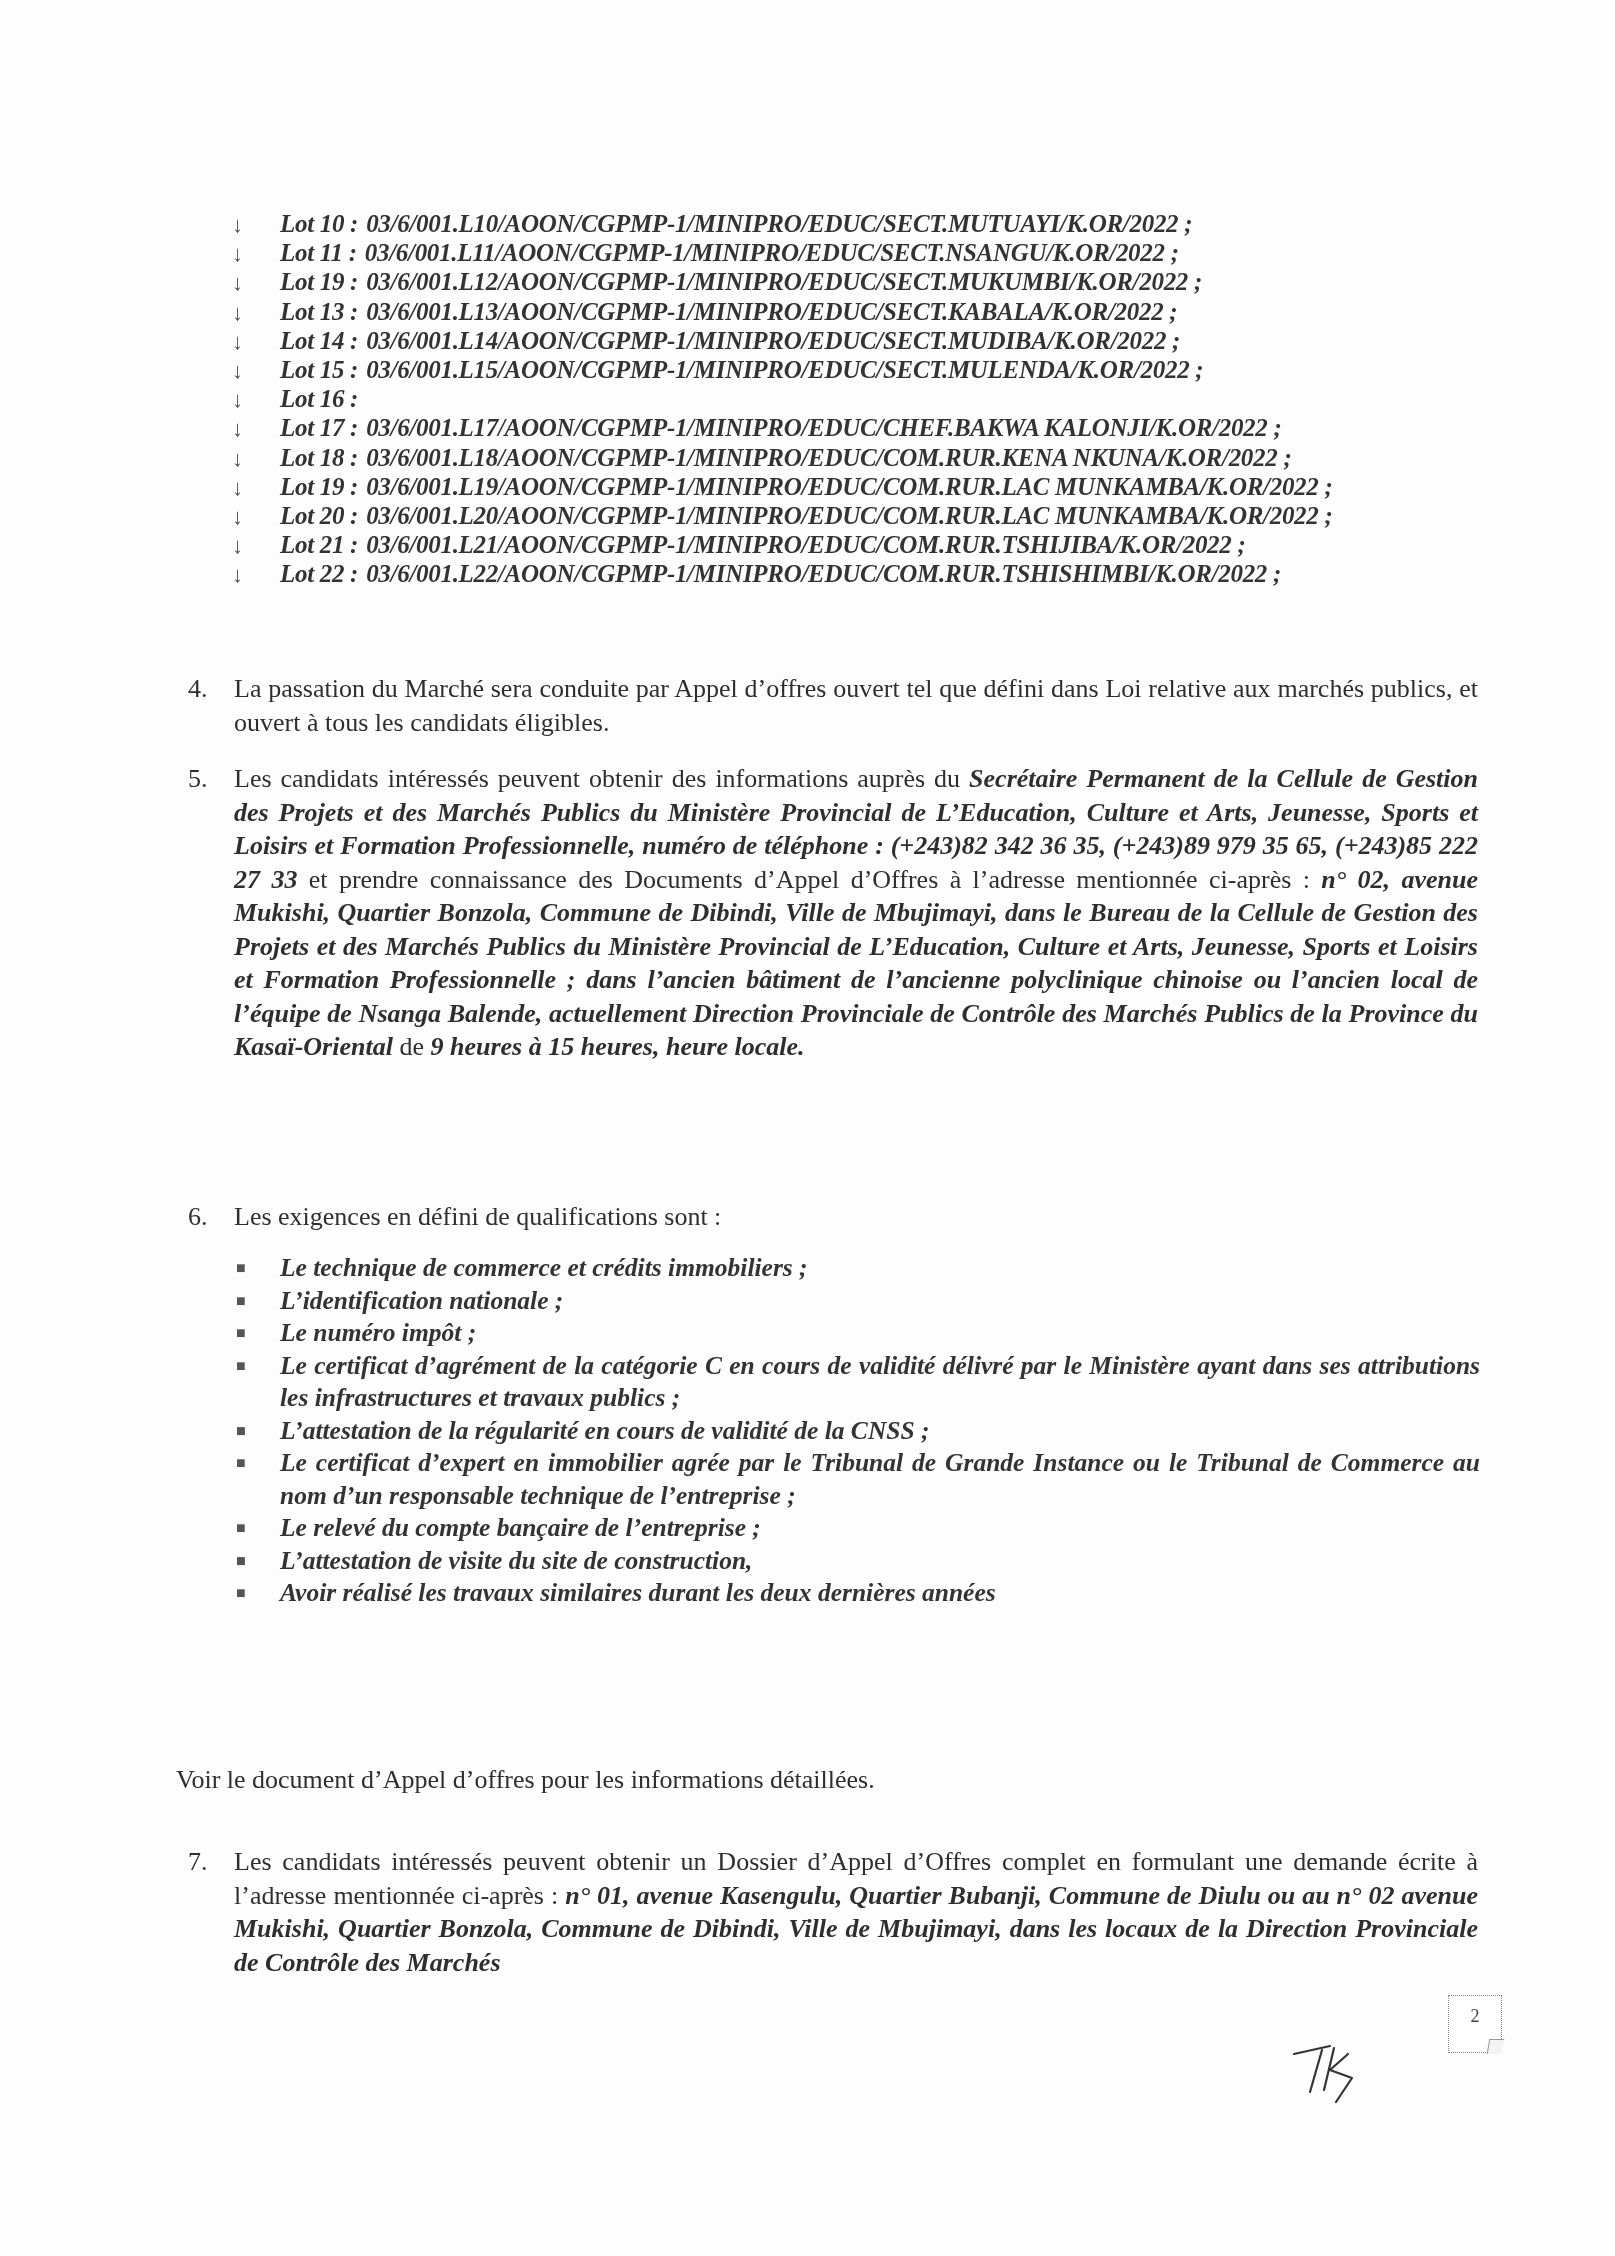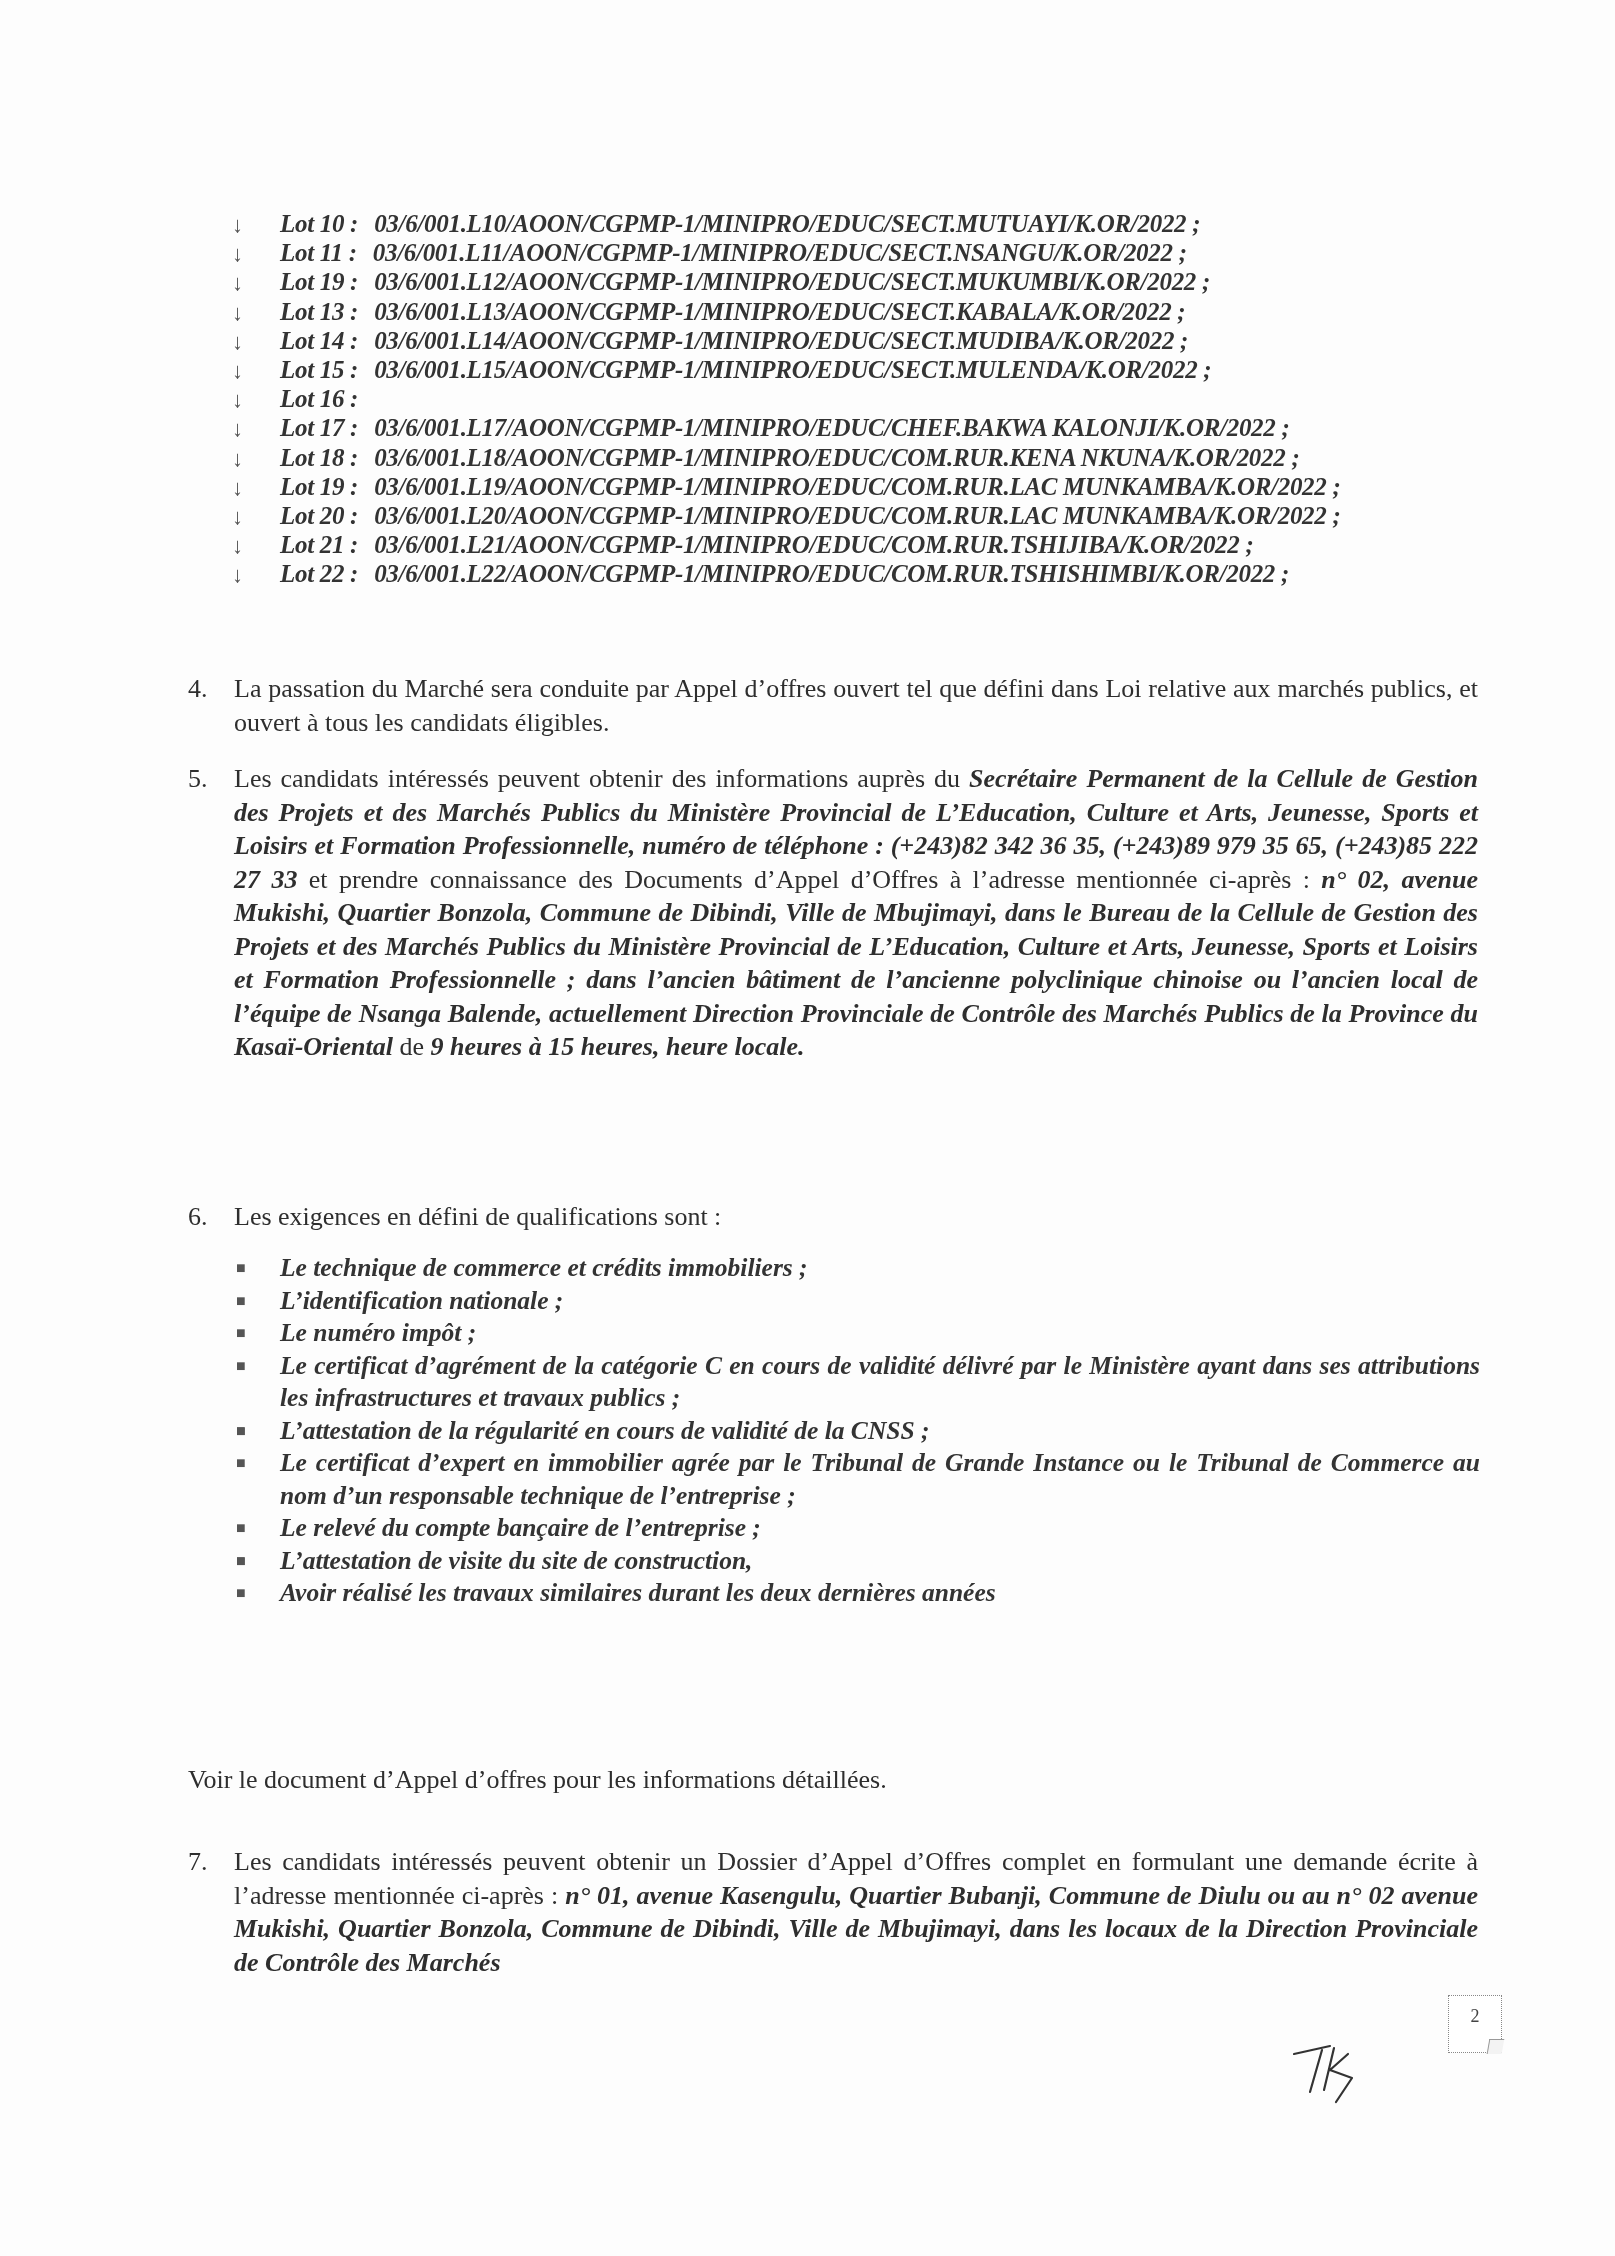--- a/index.html
+++ b/index.html
@@ -4,33 +4,33 @@
 <style>
   html, body { margin: 0; padding: 0; background: #ffffff; }
   body { width: 1615px; height: 2256px; position: relative; overflow: hidden;
          font-family: "Liberation Serif", "DejaVu Serif", serif; color: #2a2a2a; }
   .page { position: absolute; left: 0; top: 0; width: 1615px; height: 2256px; background: #fdfdfd; }
 
   .lots { position: absolute; left: 232px; top: 210px; width: 1330px; }
   .lot { display: flex; align-items: baseline; height: 29.2px; font-style: italic; font-weight: bold;
          font-size: 25px; letter-spacing: -0.3px; white-space: nowrap; color: #333; }
   .lot .arrow { width: 48px; font-style: normal; font-weight: normal; color: #555; font-size: 22px; }
-  .lot .lbl { margin-right: 16px; }
+  .lot .lbl { margin-right: 8px; }
 
   .para { position: absolute; left: 188px; width: 1290px; font-size: 26px; line-height: 33.5px;
           text-align: justify; color: #2e2e2e; }
   .para .num { position: absolute; left: 0; top: 0; }
   .para .txt { margin-left: 46px; display: block; }
   .bi { font-style: italic; font-weight: bold; }
 
   .p4 { top: 672px; }
   .p5 { top: 762px; }
   .p6 { top: 1200px; }
   .p7 { top: 1845px; }
-  .see { position: absolute; left: 188px; top: 1765px; font-size: 26px; color: #2e2e2e; }
+  .see { position: absolute; left: 176px; top: 1765px; font-size: 26px; color: #2e2e2e; }
 
   .reqs { position: absolute; left: 234px; top: 1252px; width: 1246px; }
   .req { position: relative; font-style: italic; font-weight: bold; font-size: 25.5px; line-height: 32.5px;
          text-align: justify; padding-left: 46px; color: #333; }
   .req .bul { position: absolute; left: 2px; top: 0; font-style: normal; font-size: 16px; color: #555; }
 
   .pagebox { position: absolute; left: 1448px; top: 1995px; width: 52px; height: 56px;
              border: 1.5px dotted #888; background: #fff; }
   .pagebox .pn { position: absolute; left: 0; right: 0; top: 10px; text-align: center; font-size: 18px; color: #444; }
   .pagebox .curl { position: absolute; right: -2px; bottom: -2px; width: 14px; height: 14px;

